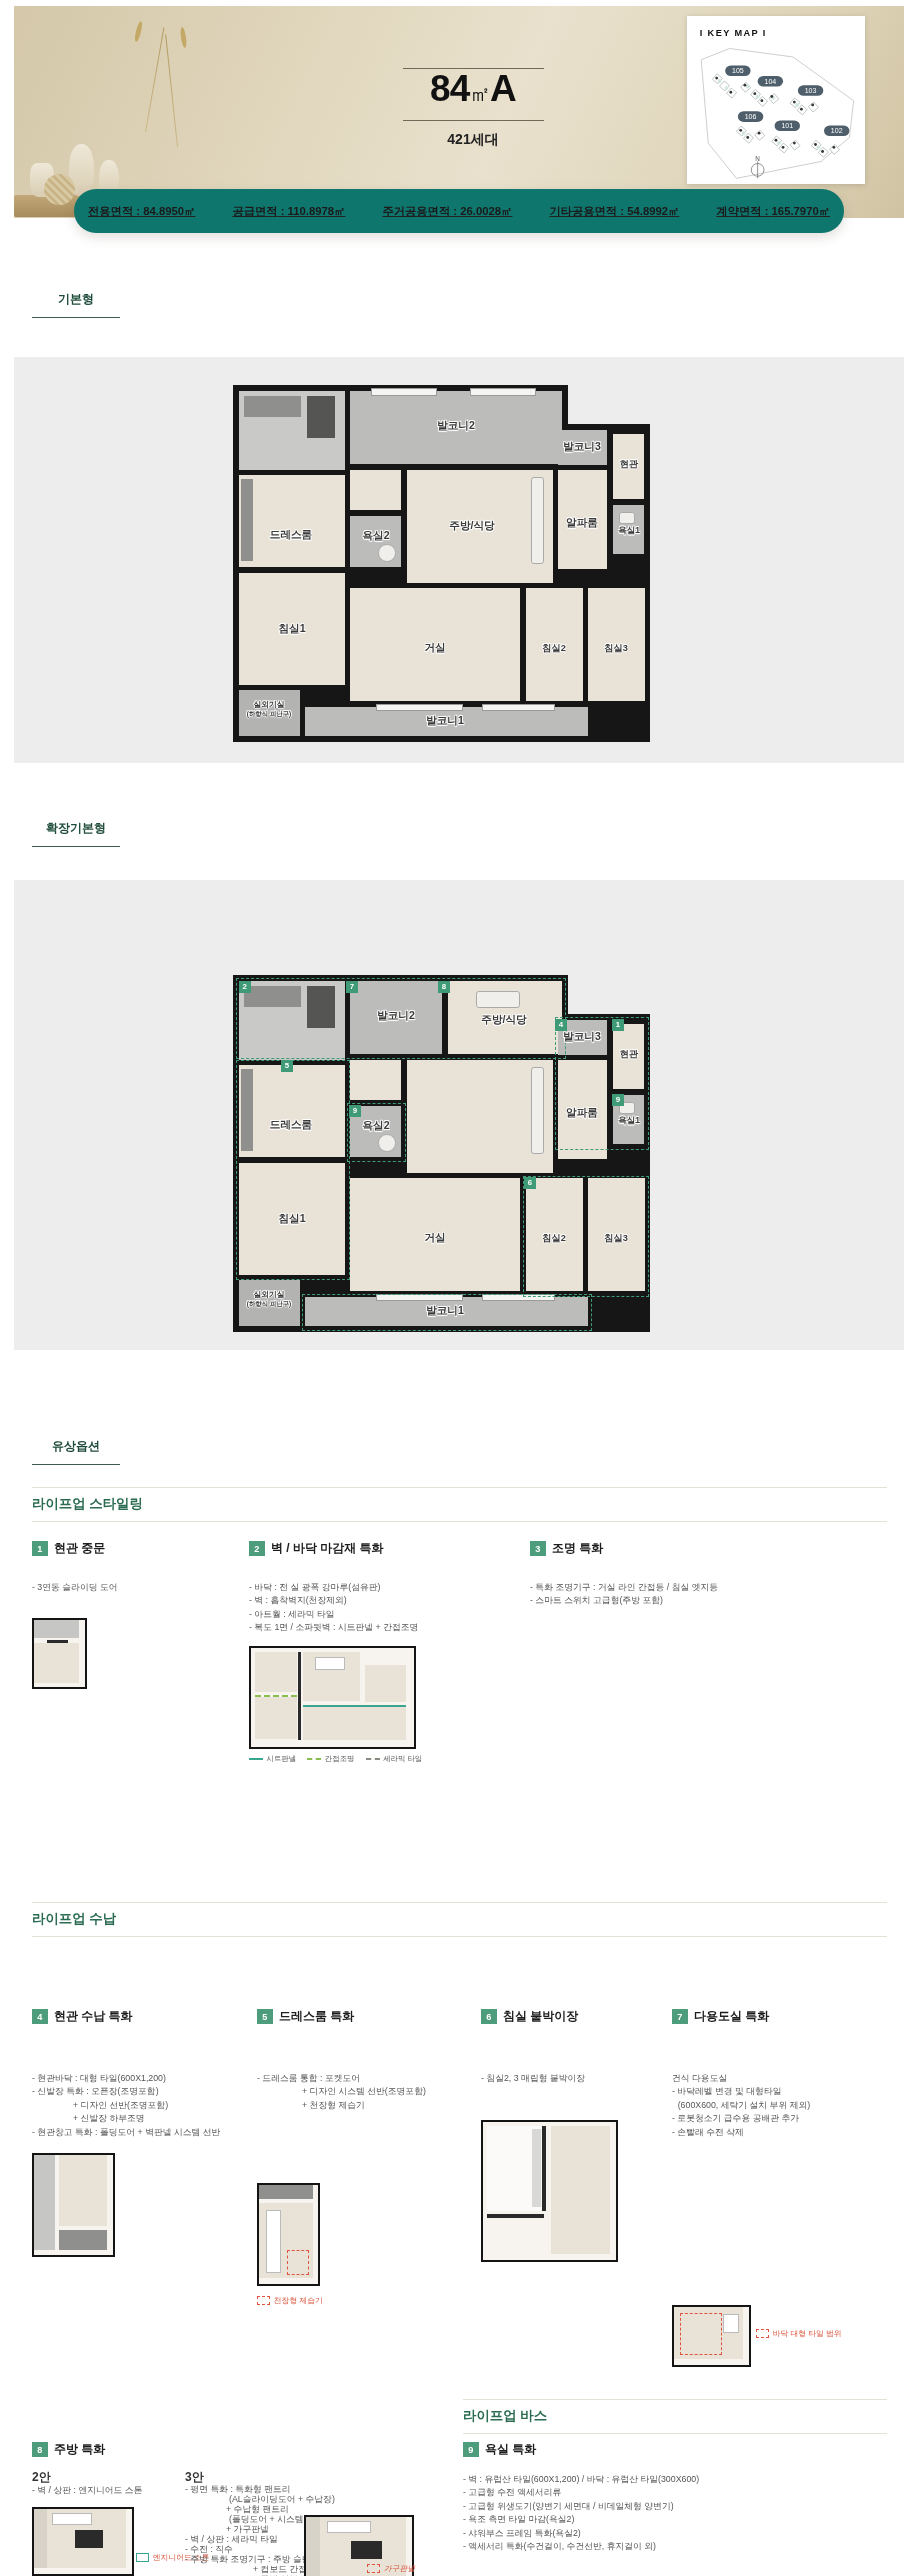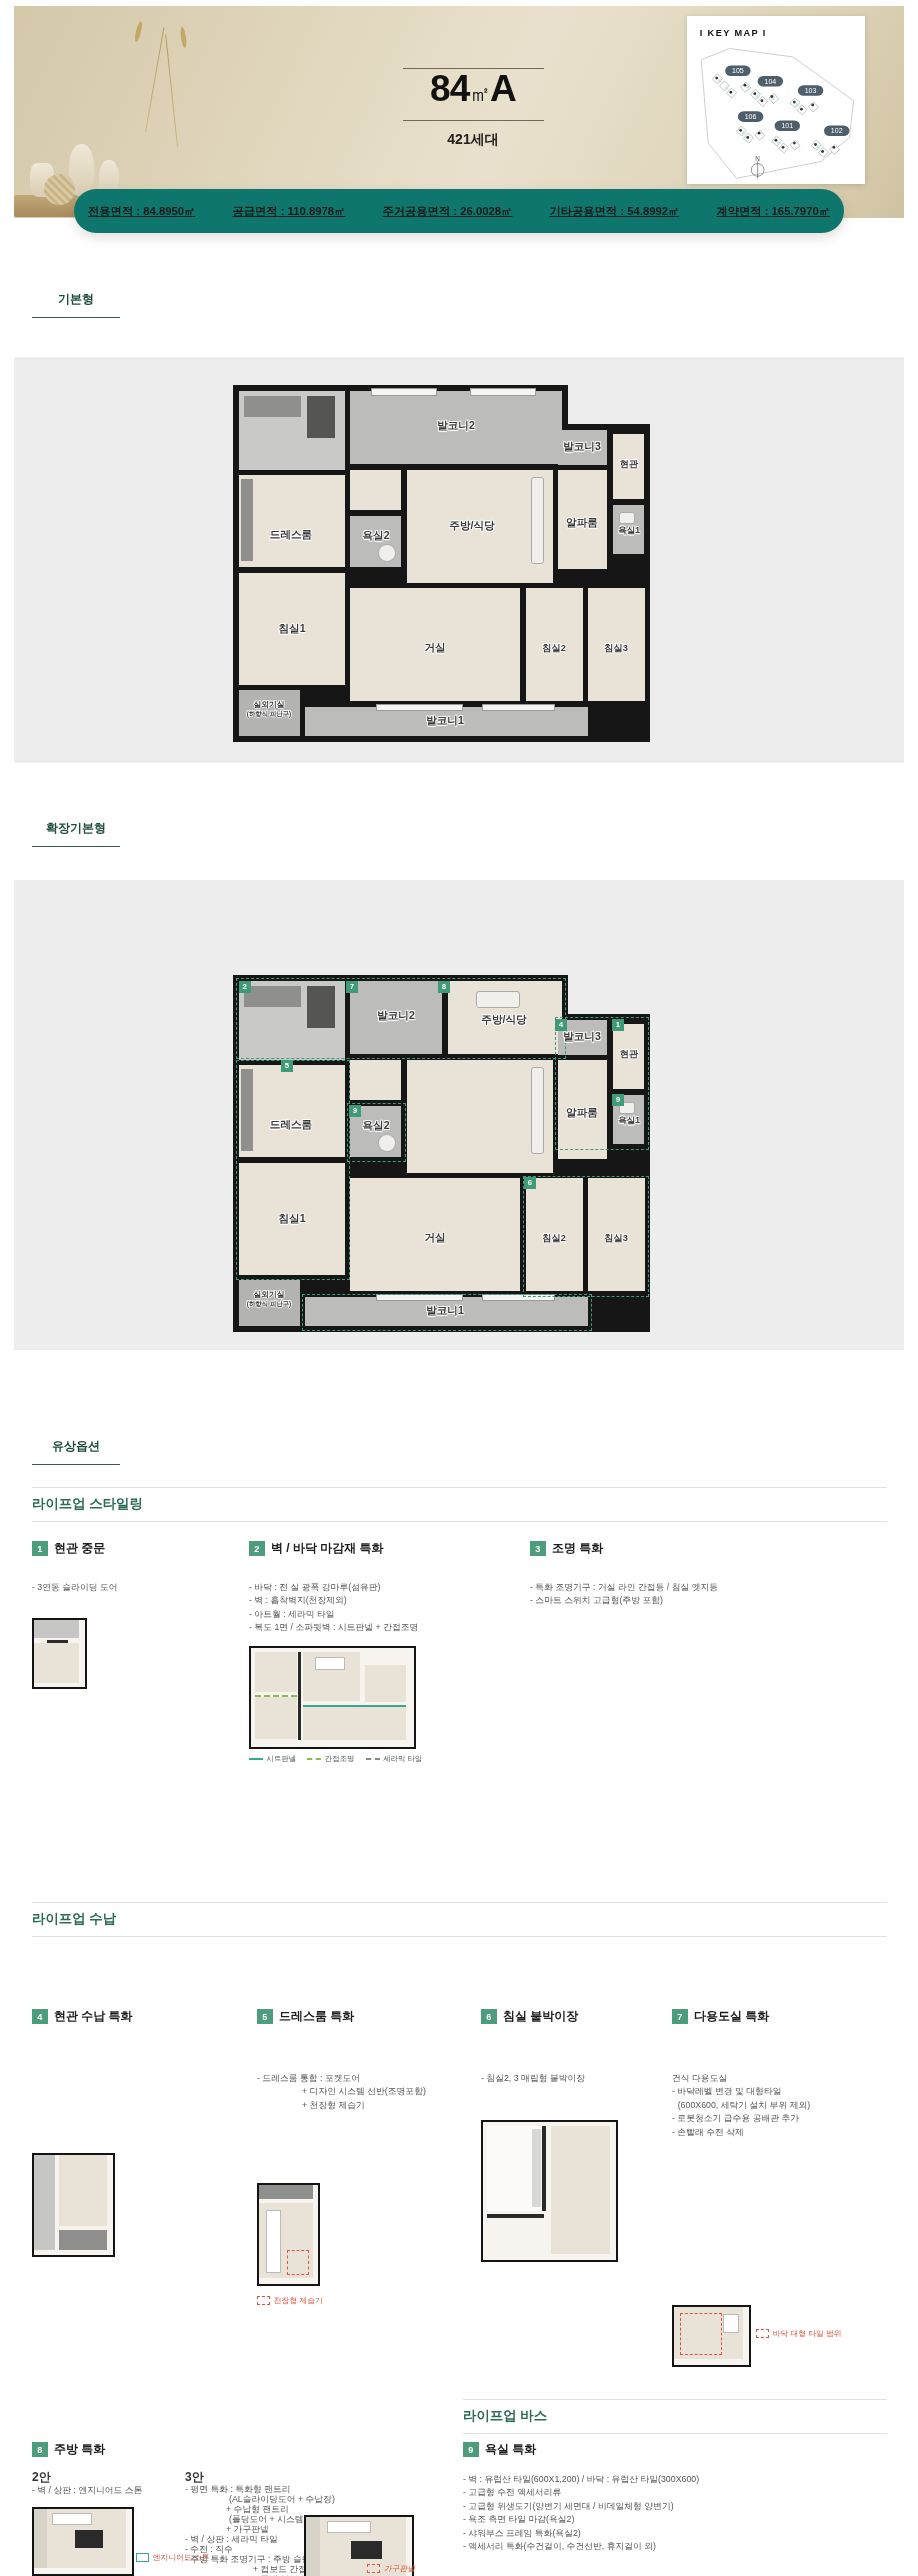--- a/index.html
+++ b/index.html
@@ -395,20 +395,27 @@
   </div>
 
   <div class="abs subhead" style="left:32px;top:1902px;width:855px;">
     <span>라이프업 수납</span>
   </div>
 
   <div class="abs optrow-title" style="left:32px;top:2008px;">
     <div class="nbadge">4</div>
     <div class="opt-title">현관 수납 특화</div>
   </div>
+  <div class="abs bullets" style="left:32px;top:2072px;">
+    <div>- 현관바닥 : 대형 타일(600X1,200)</div>
+    <div>- 신발장 특화 : 오픈장(조명포함)</div>
+    <div class="ind">+ 디자인 선반(조명포함)</div>
+    <div class="ind">+ 신발장 하부조명</div>
+    <div>- 현관창고 특화 : 폴딩도어 + 벽판넬 시스템 선반</div>
+  </div>
   <div class="mini" style="left:32px;top:2153px;width:79px;height:100px;">
     <div class="g" style="left:0;top:0;width:21px;height:95px;"></div>
     <div class="b" style="left:25.4px;top:0;width:48px;height:71px;"></div>
     <div class="g" style="left:25.4px;top:75px;width:48px;height:20px;background:#8f908e;"></div>
   </div>
 
   <div class="abs optrow-title" style="left:257px;top:2008px;">
     <div class="nbadge">5</div>
     <div class="opt-title">드레스룸 특화</div>
   </div>

